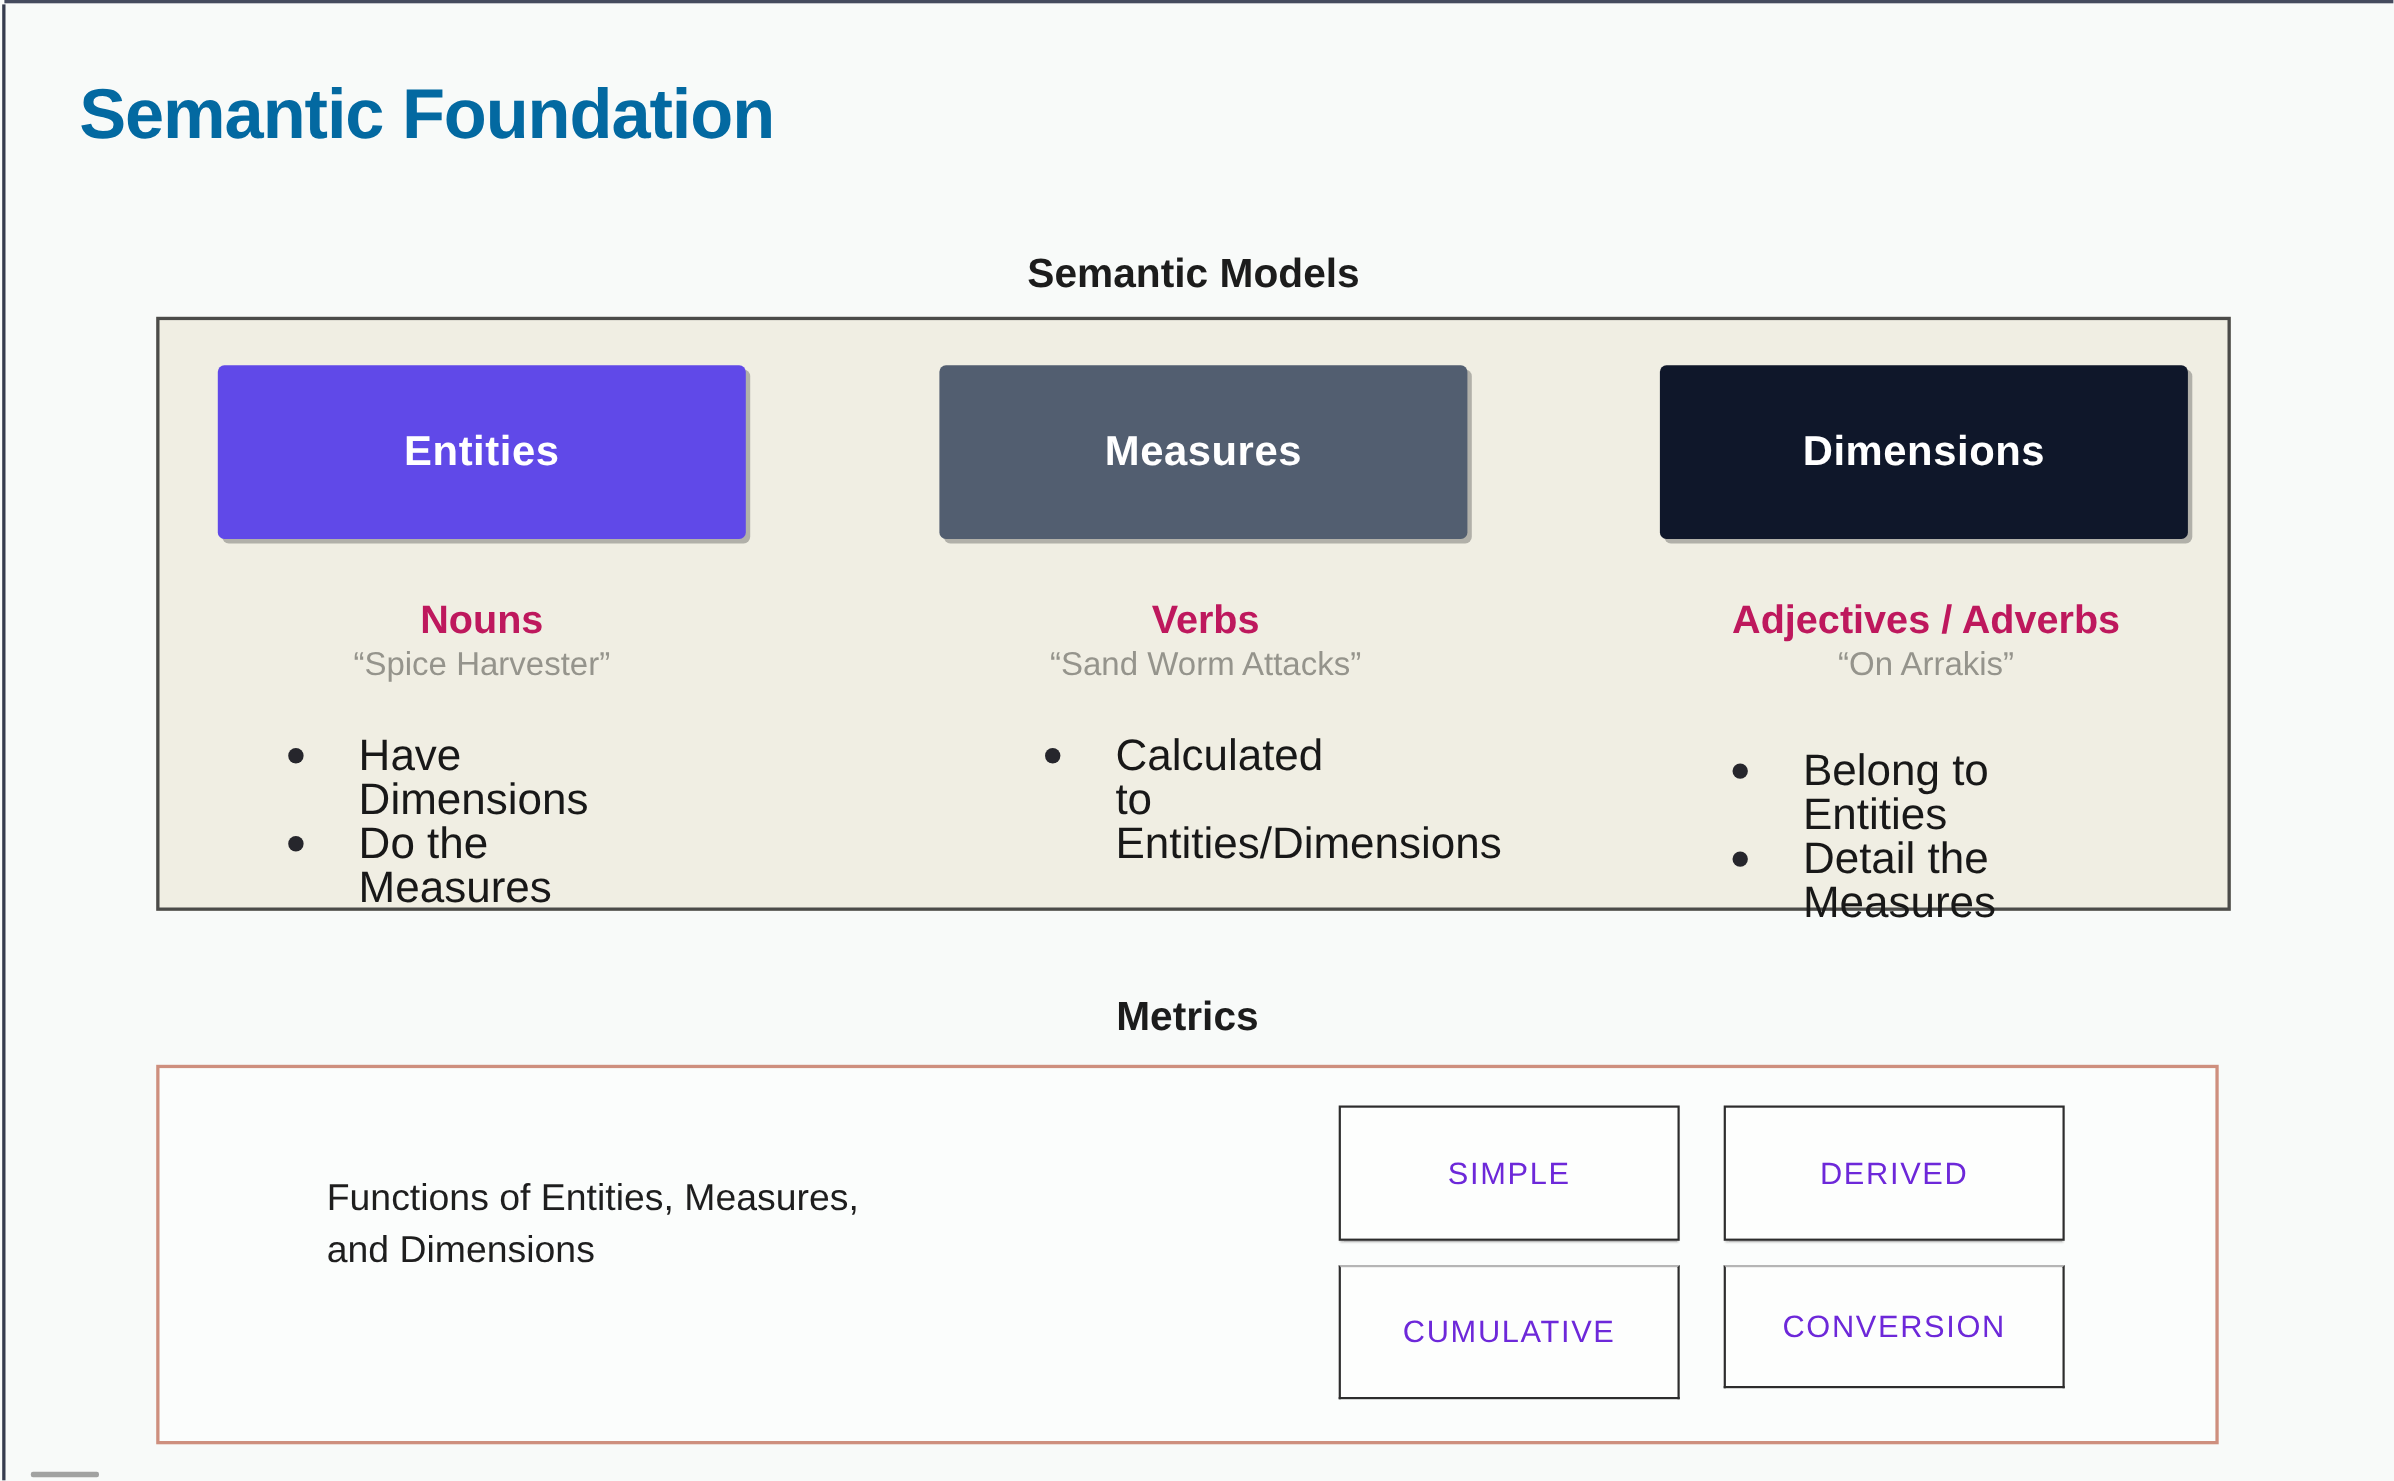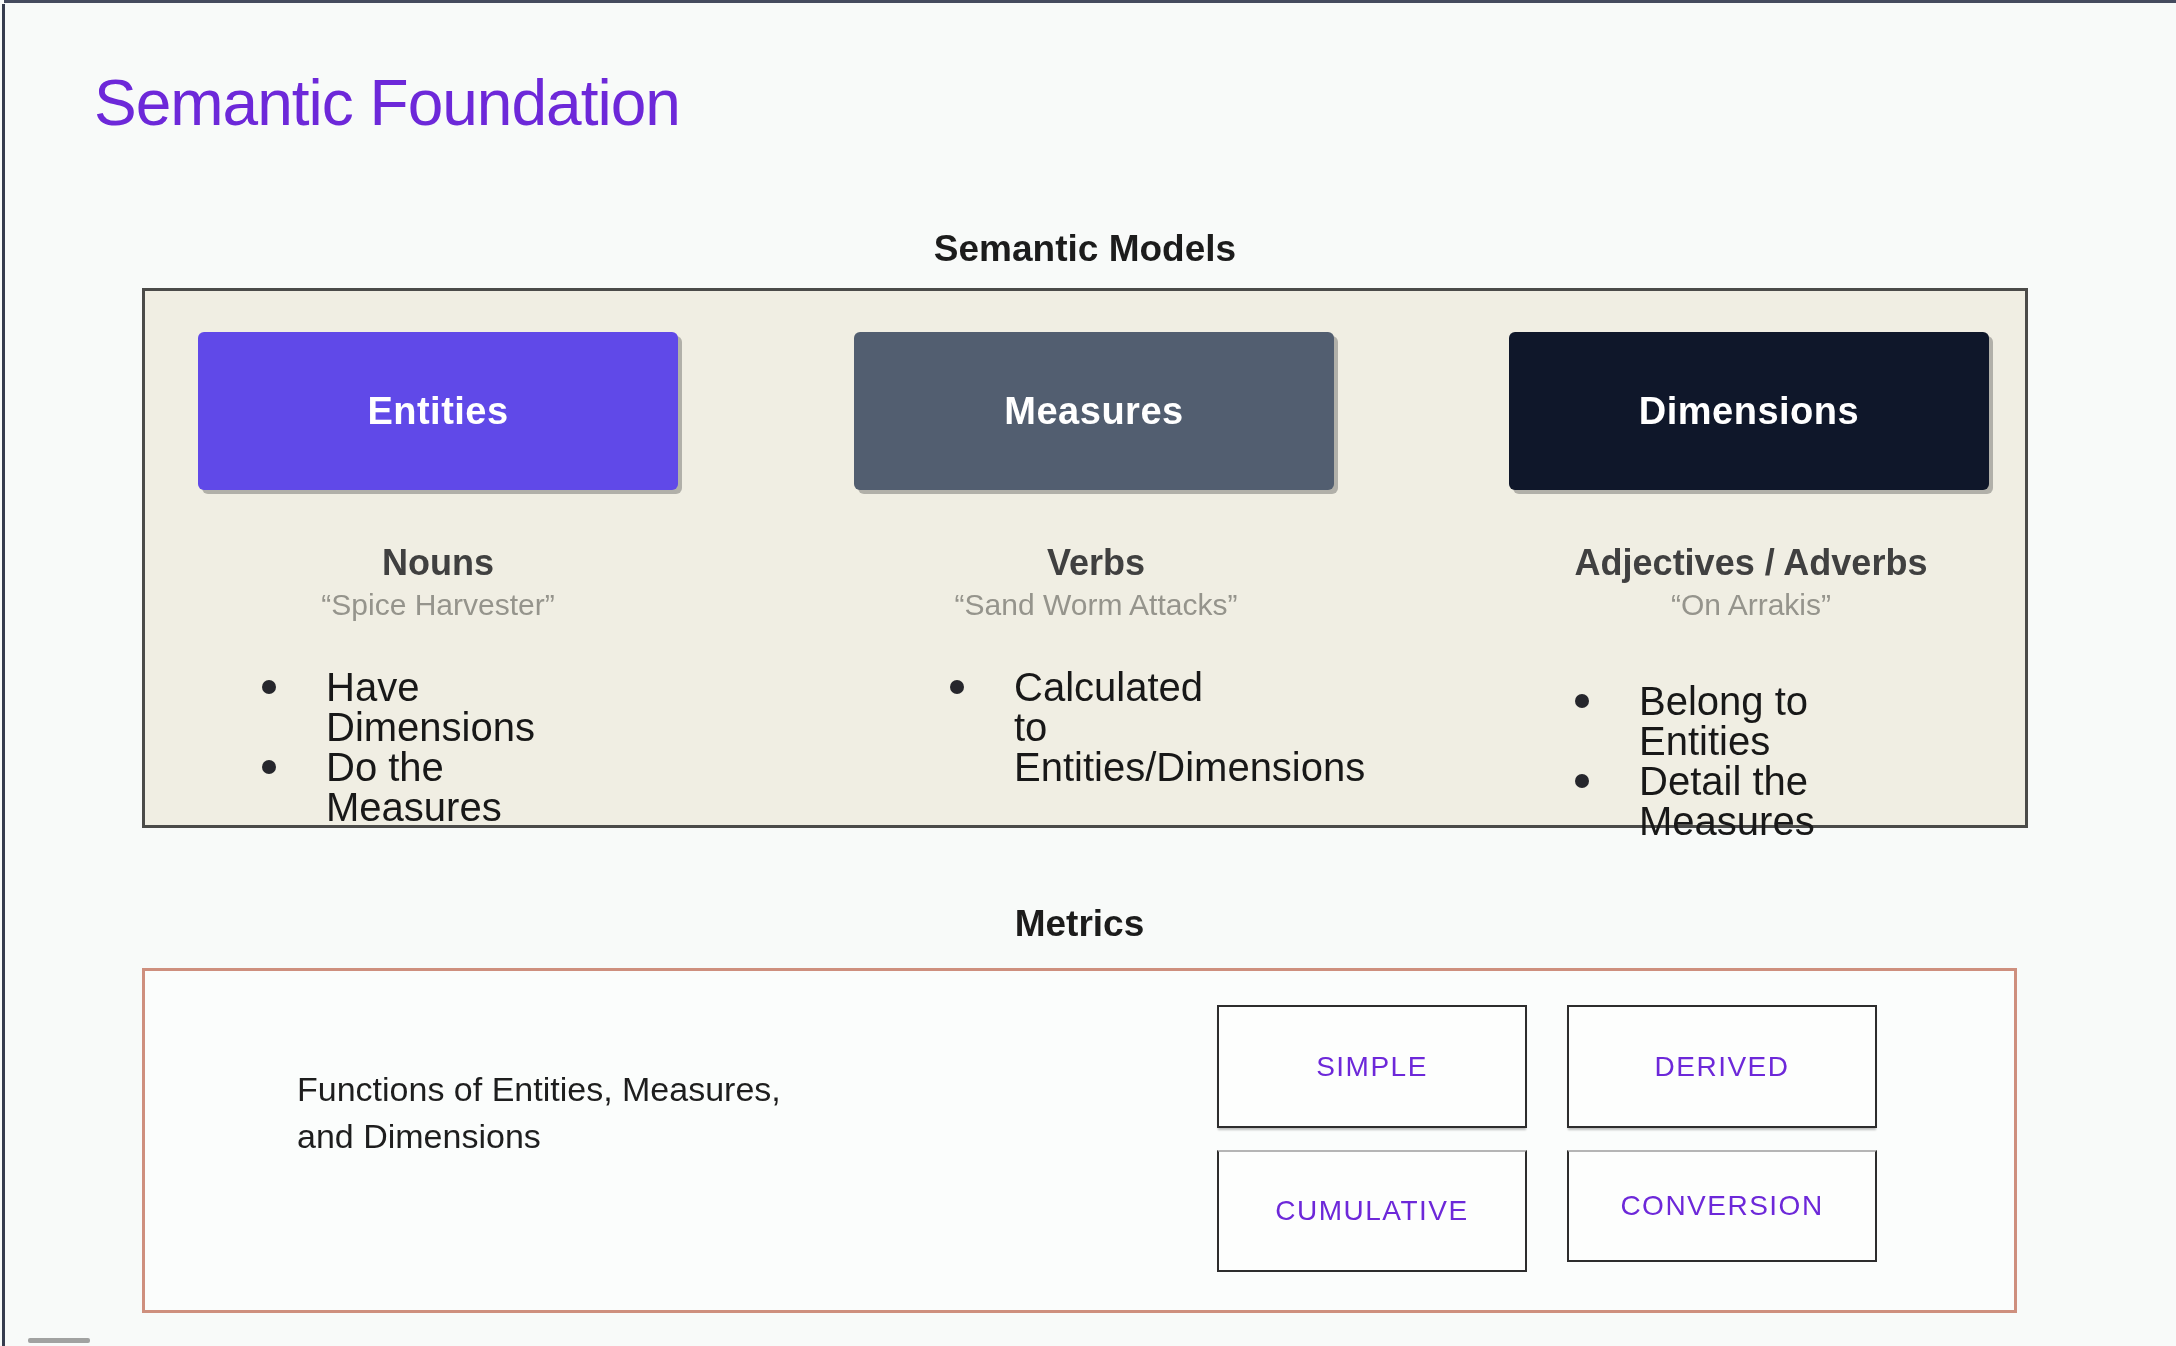--- a/index.html
+++ b/index.html
@@ -13,22 +13,22 @@
   }
   .edge-top {
     position: absolute; left: 4px; top: 0; width: 2172px; height: 3px;
     background: #454b5e;
   }
   .edge-left {
     position: absolute; left: 2px; top: 4px; width: 3px; height: 1342px;
     background: #363c4e;
   }
   .slide-title {
-    position: absolute; left: 94px; top: 66px;
-    font-size: 64px; font-weight: 400; letter-spacing: -1px; color: #6d28d9;
+    position: absolute; left: 72px; top: 66px;
+    font-size: 64px; font-weight: 700; letter-spacing: -1px; color: #0369a1;
   }
   .section-heading {
     position: absolute; text-align: center;
     font-size: 37px; font-weight: 700; color: #1c1c1c;
   }
   #sm-heading { left: 142px; width: 1886px; top: 228px; }
   #metrics-heading { left: 142px; width: 1875px; top: 903px; }
 
   .sm-panel {
     position: absolute; left: 142px; top: 288px; width: 1886px; height: 540px;
@@ -47,21 +47,21 @@
   #box-measures   { left: 709px; }
   #box-dimensions { left: 1364px;}
 
   .model-col {
     position: absolute; top: 250px; width: 560px; text-align: center;
   }
   #col-0 { left: 13px; }
   #col-1 { left: 671px; }
   #col-2 { left: 1326px; }
   .model-col .subtitle {
-    font-size: 36px; font-weight: 700; color: #404040; line-height: 44px;
+    font-size: 36px; font-weight: 700; color: #be185d; line-height: 44px;
   }
   .model-col .quote {
     font-size: 30px; color: #95948c; line-height: 40px;
   }
   .model-col ul {
     display: inline-block; text-align: left; list-style: none; margin-top: 42px;
   }
   #col-2 ul { margin-top: 56px; }
   .model-col li {
     position: relative; padding-left: 68px;

